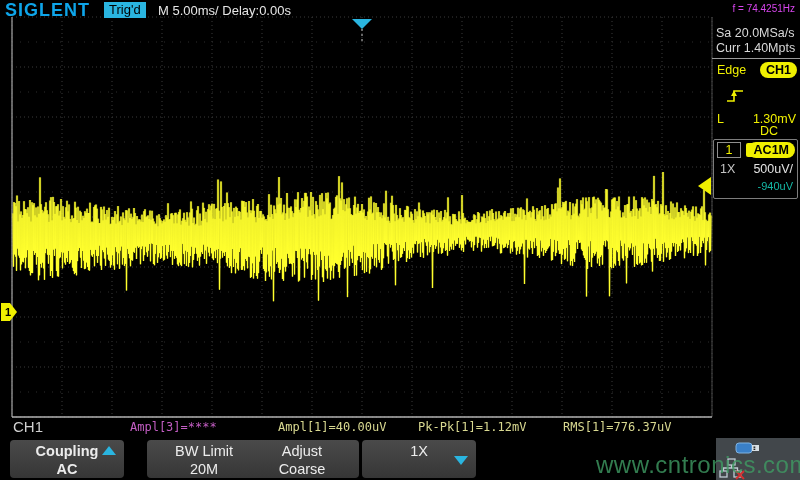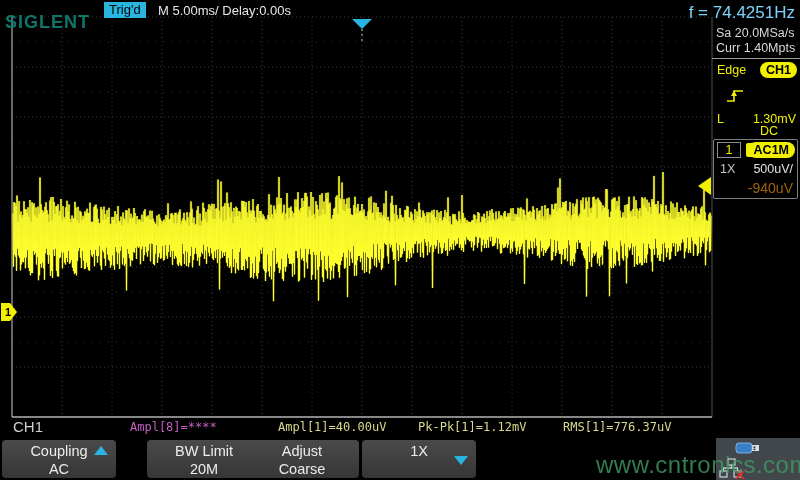--- a/index.html
+++ b/index.html
@@ -24,43 +24,43 @@
   .axis-bottom{stroke:#b2b2b2;stroke-width:1.5;}
   .wave{fill:none;stroke:var(--wave);stroke-width:1;}
   .wave-glow{fill:none;stroke:var(--wave);stroke-width:2.6;opacity:.25;}
   .trig-pos{fill:var(--cyan);}
   .trig-pos-line{stroke:#cccccc;stroke-width:1;stroke-dasharray:2 3;}
   .trig-level{fill:var(--ch1);}
   .ch-marker{fill:var(--ch1);}
   .ch-marker-text{fill:#000;font:bold 11px "Liberation Sans",sans-serif;text-anchor:middle;}
 
   
-  .logo{position:absolute;left:5px;top:12px;font-size:18px;font-weight:bold;
-        color:#0f766e;letter-spacing:1px;}
+  .logo{position:absolute;left:5px;top:0;font-size:18px;font-weight:bold;
+        color:#0ea5e9;letter-spacing:1px;}
   .badge-trigd{position:absolute;left:104px;top:2px;height:16px;line-height:16px;
         background:var(--cyan);color:#000;font-size:13px;padding:0 5px;}
   .timebase{position:absolute;left:158px;top:3px;color:#e6e6e6;font-size:13px;}
-  .freq{position:absolute;right:5px;top:3px;color:#7dd3fc;font-size:17px;}
+  .freq{position:absolute;right:5px;top:3px;color:#d946ef;font-size:10px;}
 
   
   .sb-text{position:absolute;color:#d8d8d8;font-size:12.5px;}
   .sb-sep{position:absolute;left:712px;width:88px;height:0;border-top:1px solid #9a9a9a;}
   .yellow{color:var(--ch1);}
   .pill{background:var(--ch1);color:#000;font-weight:bold;border-radius:8px;
         font-size:12.5px;padding:0 6px;height:16px;line-height:16px;display:inline-block;}
   .ch-box{position:absolute;left:713px;top:139px;width:85px;height:60px;
         border:1px solid #7d7d7d;border-radius:2px;}
   .num-box{position:absolute;left:3px;top:2px;width:24px;height:16px;line-height:15px;
         border:1px solid #8f8f8f;color:var(--ch1);font-size:12.5px;text-align:center;}
   .b-badge{position:absolute;left:32px;top:3px;width:13px;height:14px;line-height:14px;
         background:var(--ch1);color:#000;font-weight:bold;font-size:11px;text-align:center;border-radius:2px;}
   .ac-pill{position:absolute;right:2px;top:2px;}
   .ch-row2l{position:absolute;left:6px;top:22px;color:#c4c4c4;font-size:12.5px;}
   .ch-row2r{position:absolute;right:4px;top:22px;color:#e2e2e2;font-size:12.5px;}
-  .ch-row3r{position:absolute;right:4px;top:40px;color:#a16207;font-size:14px;text-align:right;}
+  .ch-row3r{position:absolute;right:4px;top:40px;color:#14b8a6;font-size:11px;text-align:right;}
 
   
   .meas{position:absolute;top:420px;font-family:"DejaVu Sans Mono",monospace;font-size:12px;}
   .meas-ch{position:absolute;left:13px;top:418px;color:#cfcfcf;font-size:15px;
         font-family:"Liberation Sans",sans-serif;}
 
   
   .menu-btn{position:absolute;top:440px;width:114px;height:38px;border-radius:4px;
         background:linear-gradient(#4a4a4a,#363636);color:#ececec;text-align:center;
         font-size:14.5px;line-height:18px;padding-top:2px;}
@@ -155,26 +155,26 @@
   <div class="ch-box">
     <div class="num-box">1</div>
     <div class="b-badge">B</div>
     <span class="pill ac-pill">AC1M</span>
     <div class="ch-row2l">1X</div>
     <div class="ch-row2r">500uV/</div>
     <div class="ch-row3r">-940uV</div>
   </div>
 
   <div class="meas-ch">CH1</div>
-  <div class="meas" style="left:130px;color:var(--mag);">Ampl[8]=****</div>
+  <div class="meas" style="left:130px;color:var(--mag);">Ampl[3]=****</div>
   <div class="meas" style="left:278px;color:var(--meas);">Ampl[1]=40.00uV</div>
   <div class="meas" style="left:418px;color:var(--meas);">Pk-Pk[1]=1.12mV</div>
   <div class="meas" style="left:563px;color:var(--meas);">RMS[1]=776.37uV</div>
 
-  <div class="menu-btn" style="left:2px;">
+  <div class="menu-btn" style="left:10px;font-weight:bold;">
     <div>Coupling</div>
     <div>AC</div>
     <span class="arr arr-up"></span>
   </div>
   <div class="menu-btn" style="left:127px;margin-left:20px;">
     <div>BW Limit</div>
     <div>20M</div>
   </div>
   <div class="menu-btn" style="left:245px;">
     <div>Adjust</div>

